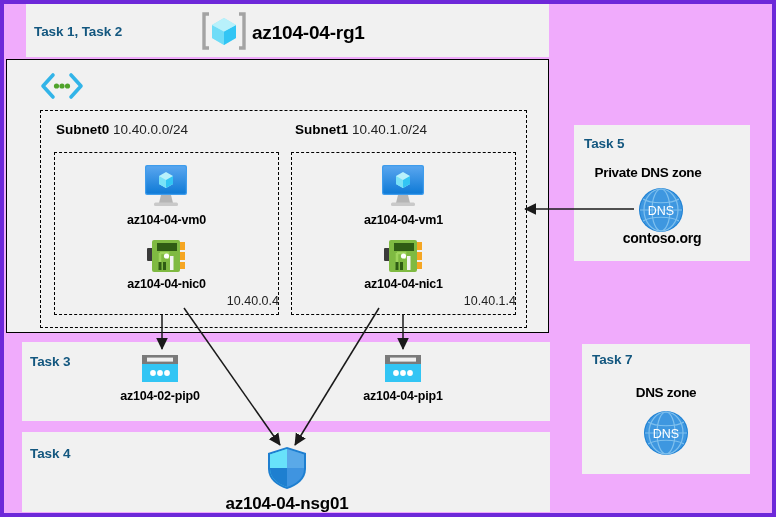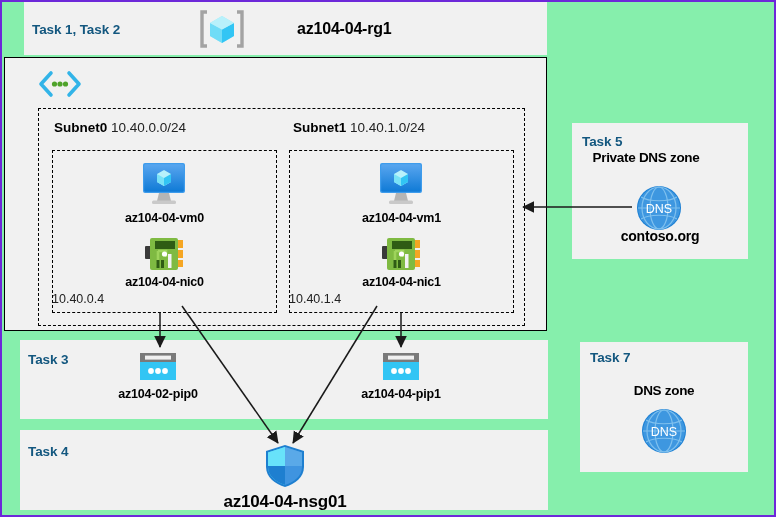--- a/index.html
+++ b/index.html
@@ -1,20 +1,20 @@
 <!DOCTYPE html>
 <html><head>
 <meta charset="utf-8">
 <title>Azure Lab Diagram</title>
 <style>
   html,body{margin:0;padding:0;background:#fff;}
   body{font-family:"Liberation Sans",sans-serif;}
   #canvas{
-    position:relative;width:776px;height:517px;background:#86efac;
-    box-sizing:border-box;border:2px solid #6d28d9;overflow:hidden;
+    position:relative;width:776px;height:517px;background:#f0abfc;
+    box-sizing:border-box;border:4px solid #6d28d9;overflow:hidden;
   }
   .panel{position:absolute;background:#f1f1f1;box-sizing:border-box;}
   .task-label{
     position:absolute;color:#13577f;font-weight:bold;font-size:13.5px;
     letter-spacing:-0.1px;white-space:nowrap;
   }
   .vnet-box{
     position:absolute;background:#f1f1f1;border:1.5px solid #000;
     box-sizing:border-box;
   }
@@ -29,21 +29,21 @@
   .hdr{
     position:absolute;white-space:nowrap;font-size:13.5px;color:#000;
   }
   .hdr b{font-weight:bold;}
   .hdr span.light{font-weight:normal;color:#222;}
   .node-label{
     position:absolute;text-align:center;font-size:12.5px;font-weight:bold;
     color:#000;white-space:nowrap;letter-spacing:-0.2px;
   }
   .node-sub{
-    position:absolute;text-align:left;font-size:12.5px;font-weight:normal;
+    position:absolute;text-align:right;font-size:12.5px;font-weight:normal;
     color:#222;white-space:nowrap;
   }
   .zone-title{
     position:absolute;text-align:center;font-size:13.5px;font-weight:bold;
     color:#000;white-space:nowrap;letter-spacing:-0.3px;
   }
   .icon{position:absolute;}
   svg{display:block;overflow:visible;}
   #wires{position:absolute;left:0;top:0;width:776px;height:517px;pointer-events:none;}
 </style>
@@ -59,21 +59,21 @@
   <div class="icon" style="left:198px;top:6px;width:44px;height:42px;">
     <svg width="44" height="42" viewBox="0 0 44 42">
       <path d="M7 4 L2 4 L2 38 L7 38" fill="none" stroke="#a3a3a3" stroke-width="3.4"></path>
       <path d="M37 4 L42 4 L42 38 L37 38" fill="none" stroke="#a3a3a3" stroke-width="3.4"></path>
       <path d="M22 8 L34 15 L34 28 L22 35 L10 28 L10 15 Z" fill="#9fe9f7"></path>
       <path d="M22 21.5 L34 15 L34 28 L22 35 Z" fill="#32c5f4"></path>
       <path d="M22 21.5 L10 15 L10 28 L22 35 Z" fill="#6fdcf7"></path>
       <path d="M22 8 L34 15 L22 21.5 L10 15 Z" fill="#b8f1fb"></path>
     </svg>
   </div>
-  <div class="node-label" style="left:248px;top:18px;font-size:16px;text-align:left;margin-left:47px;">az104-04-rg1</div>
+  <div class="node-label" style="left:248px;top:18px;font-size:19px;text-align:left;">az104-04-rg1</div>
 
   <div class="vnet-box" style="left:2px;top:55px;width:543px;height:274px;"></div>
 
   <div class="icon" style="left:36px;top:69px;width:44px;height:26px;">
     <svg width="44" height="26" viewBox="0 0 44 26">
       <path d="M13 2 L3 13 L13 24" fill="none" stroke="#32b4e8" stroke-width="3.6" stroke-linecap="round" stroke-linejoin="round"></path>
       <path d="M31 2 L41 13 L31 24" fill="none" stroke="#32b4e8" stroke-width="3.6" stroke-linecap="round" stroke-linejoin="round"></path>
       <circle cx="16.5" cy="13" r="2.6" fill="#4fa32b"></circle>
       <circle cx="22" cy="13" r="2.6" fill="#4fa32b"></circle>
       <circle cx="27.5" cy="13" r="2.6" fill="#4fa32b"></circle>
@@ -205,21 +205,21 @@
       <path d="M22 4 L5 9.5 L5 24 C5 33 13 39.3 22 42 Z" fill="#55d9f5"></path>
       <path d="M22 4 L39 9.5 L39 23 L22 23 Z" fill="#5aa9e8"></path>
       <path d="M22 23 L5 23 L5 24 C5 33 13 39.3 22 42 Z" fill="#1e7fd0"></path>
       <path d="M22 4 L5 9.5 L5 23 L22 23 Z" fill="#68e2fa"></path>
     </svg>
   </div>
   <div class="node-label" style="left:213px;top:490px;width:140px;font-size:17px;">az104-04-nsg01</div>
 
   <div class="panel" style="left:570px;top:121px;width:176px;height:136px;"></div>
   <div class="task-label" style="left:580px;top:132px;">Task 5</div>
-  <div class="zone-title" style="left:570px;top:148px;width:148px;">Private DNS zone</div>
+  <div class="zone-title" style="left:570px;top:161px;width:148px;">Private DNS zone</div>
 
   <div class="icon" style="left:633px;top:182px;width:48px;height:48px;">
     <svg width="48" height="48" viewBox="0 0 48 48">
       <circle cx="24" cy="24" r="22" fill="#1b7fd3"></circle>
       <circle cx="24" cy="24" r="21" fill="#3e97e0"></circle>
       <g stroke="#7fc0ee" stroke-width="1.2" fill="none">
         <ellipse cx="24" cy="24" rx="9" ry="21"></ellipse>
         <ellipse cx="24" cy="24" rx="17" ry="21"></ellipse>
         <line x1="3" y1="24" x2="45" y2="24"></line>
         <path d="M6 13 C14 18 34 18 42 13"></path>

